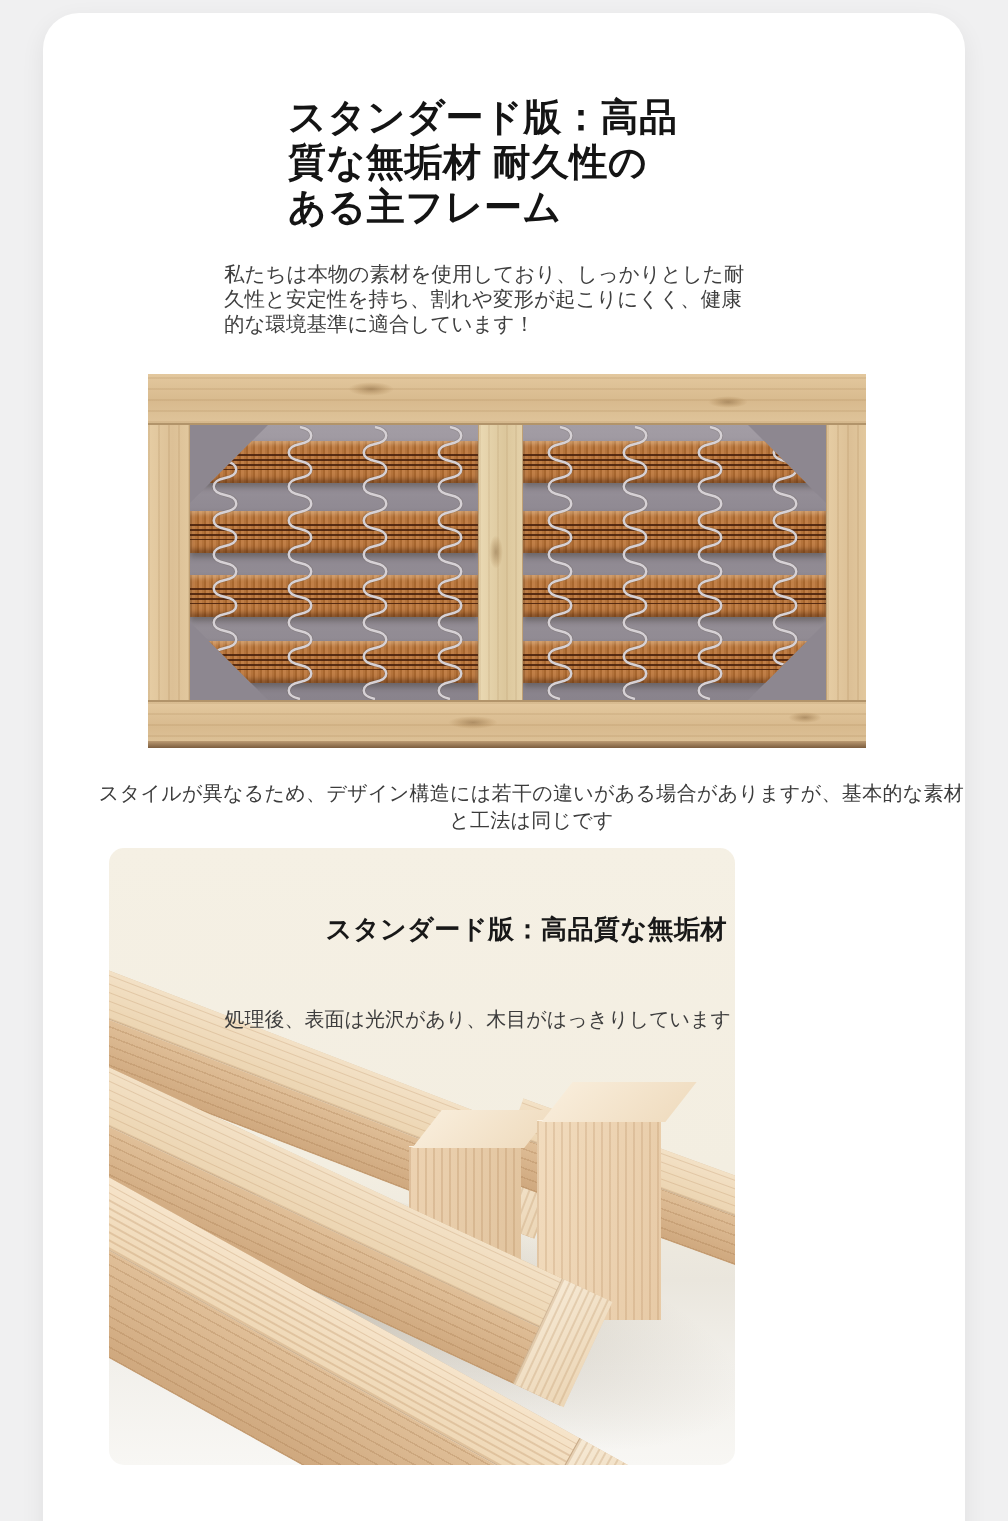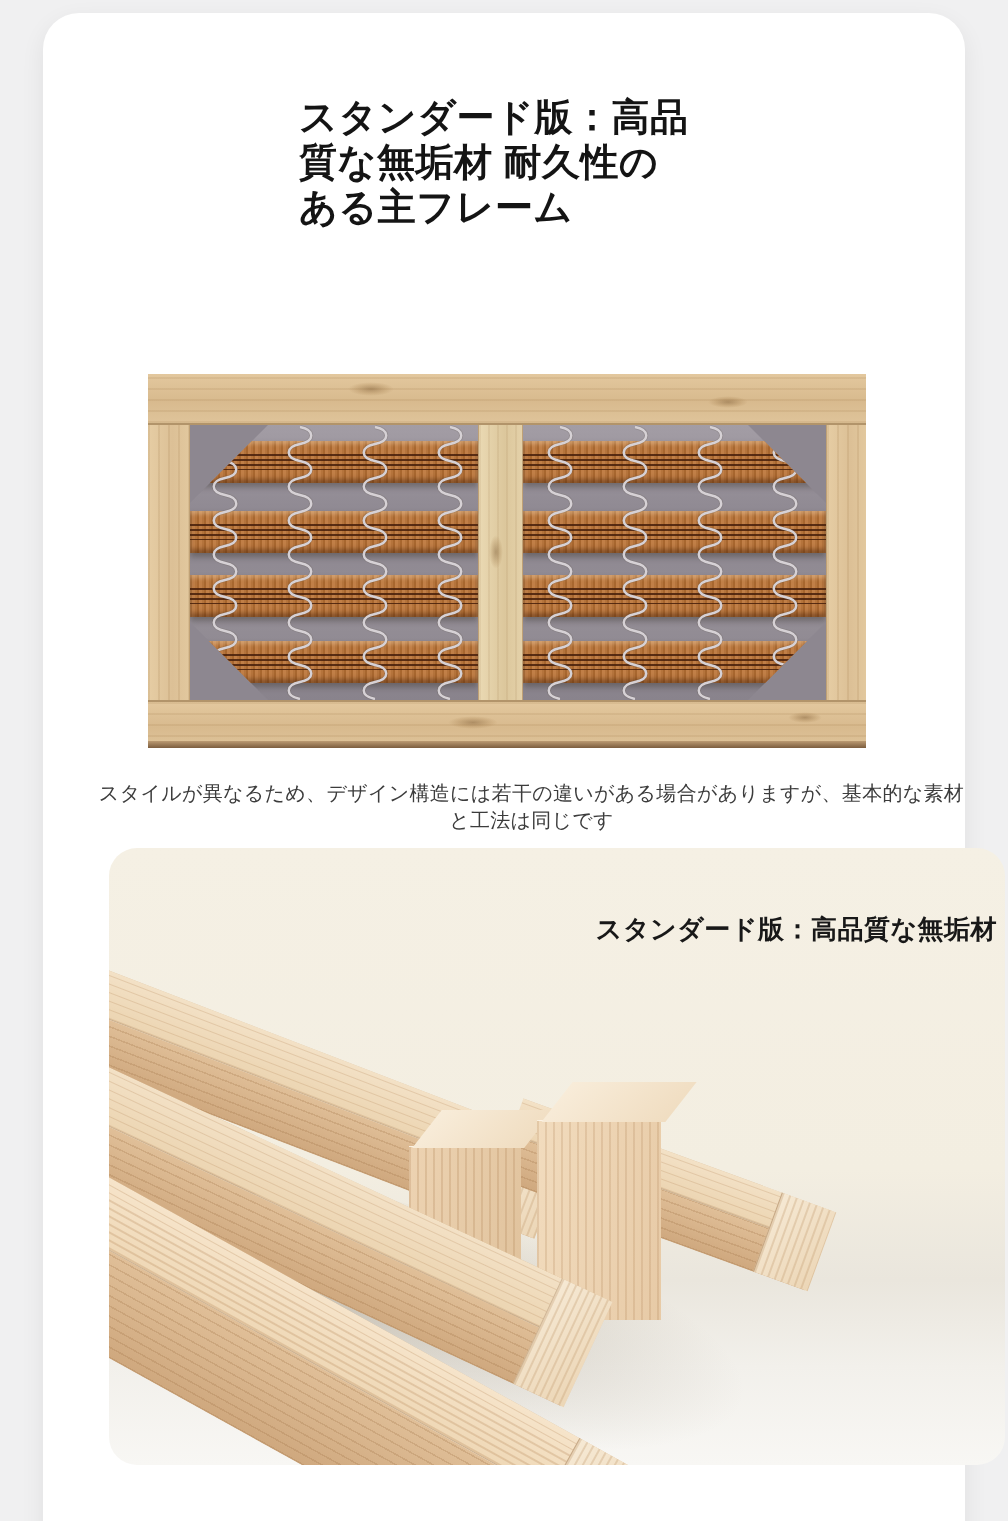--- a/index.html
+++ b/index.html
@@ -10,21 +10,21 @@
     font-family:"Liberation Sans","DejaVu Sans",sans-serif;
   }
   
   .card {
     position:absolute; left:43px; top:13px; width:922px; height:1560px;
     background:#ffffff; border-radius:36px;
     box-shadow:0 8px 24px rgba(0,0,0,.07);
   }
   
   .title {
-    position:absolute; left:256px; top:82px; width:480px;
+    position:absolute; left:245px; top:82px; width:480px;
     font-size:38px; line-height:45px; font-weight:900; color:#141414;
     white-space:pre-line; letter-spacing:.5px;
   }
   .intro {
     position:absolute; left:181px; top:248px; width:600px;
     font-size:20.5px; line-height:25px; color:#3f3f3f;
     white-space:pre-line;
   }
   
   .photo-frame {
@@ -77,22 +77,22 @@
   }
   .b1{top:16px}.b2{top:86px}.b3{top:150px}.b4{top:216px}
   .springs { position:absolute; left:0; top:0; width:100%; height:275px; }
   
   .caption {
     position:absolute; left:0; top:767px; width:100%; padding-left:55px;
     text-align:center; font-size:20px; color:#3c3c3c; letter-spacing:.3px;
   }
   
   .material {
-    position:absolute; left:66px; top:835px; width:896px; height:617px;
-    border-radius:28px; overflow:hidden;
+    position:absolute; left:66px; top:835px; width:626px; height:617px;
+    border-radius:15px; overflow:hidden;
     background:linear-gradient(180deg,#f5f0e4 0%,#f3eee1 52%,#eae6dd 70%,#f2f0eb 84%,#f8f7f4 100%);
   }
   .material-heading {
     position:absolute; right:8px; top:64px;
     font-size:26px; font-weight:900; color:#181818; letter-spacing:.5px;
   }
   .material-line1 {
     position:absolute; right:31px; top:128px;
     font-size:16.5px; color:#3d3d3d;
   }
@@ -139,20 +139,23 @@
   }
 </style>
 </head>
 <body>
 
 <div class="card">
 
   <h1 class="title">スタンダード版：高品
 質な無垢材 耐久性の
 ある主フレーム</h1>
+  <p class="intro">私たちは本物の素材を使用しており、しっかりとした耐
+久性と安定性を持ち、割れや変形が起こりにくく、健康
+的な環境基準に適合しています！</p>
 
   <div class="photo-frame">
     <div class="rail-top wood">
       <span class="knot" style="left:200px;top:8px;width:46px;height:14px;"></span>
       <span class="knot" style="left:560px;top:22px;width:40px;height:12px;"></span>
     </div>
 
     <div class="panel panel-left">
       <div class="band b1"></div>
       <div class="band b2"></div>
@@ -231,15 +234,16 @@
       <div class="beam-endface" style="width:56px;height:116px;"></div>
     </div>
 
     <div class="beam" style="left:-160px;top:252px;width:740px;transform:rotate(29deg);">
       <div class="beam-top" style="width:740px;height:64px;background:repeating-linear-gradient(0deg, rgba(185,140,95,.30) 0 1.5px, rgba(0,0,0,0) 1.5px 7px),linear-gradient(180deg,#f6e4ca,#efd8b6);"></div>
       <div class="beam-side" style="width:740px;height:94px;"></div>
       <div class="beam-endface" style="width:66px;height:158px;"></div>
     </div>
 
     <h2 class="material-heading">スタンダード版：高品質な無垢材</h2>
+    <p class="material-line2">処理後、表面は光沢があり、木目がはっきりしています</p>
   </div>
 
 </div>
 
 </body></html>

